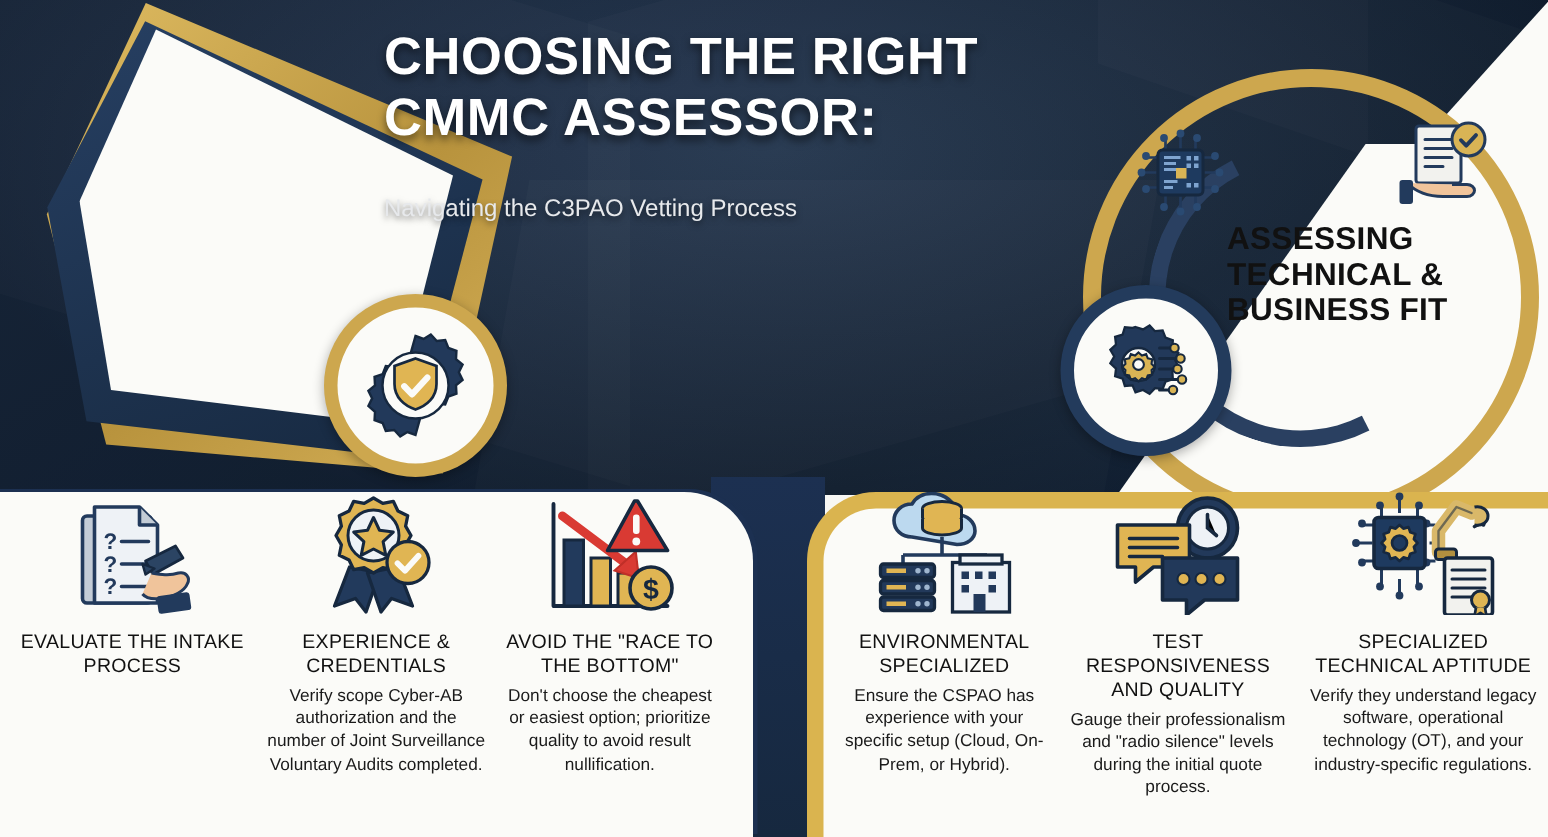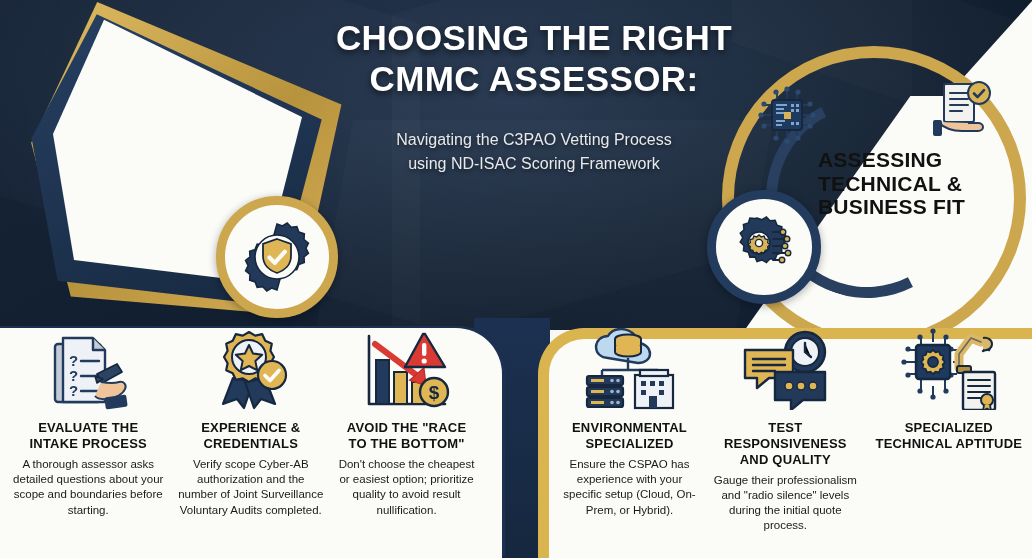--- a/index.html
+++ b/index.html
@@ -31,21 +31,21 @@
        background:repeating-linear-gradient(74deg,rgba(255,255,255,.05) 0 2px,rgba(255,255,255,0) 2px 18px);}
   .gl4{right:0;top:0;width:300px;height:120px;transform:skewY(19deg) translateY(-26px);
        background:linear-gradient(180deg,rgba(255,255,255,.10),rgba(255,255,255,0));}
   .vig{position:absolute;inset:0;background:radial-gradient(ellipse at 50% 30%,rgba(255,255,255,.05),rgba(0,0,0,.30) 78%);}
 
   
   .wedge-tr{position:absolute;right:-10px;top:-10px;width:300px;height:240px;background:#fbfbf8;
     clip-path:polygon(100% 0,100% 100%,28% 100%);}
 
   
-  .title-wrap{position:absolute;left:274px;top:18px;width:520px;text-align:center;z-index:6;}
+  .title-wrap{position:absolute;left:256px;top:18px;width:520px;text-align:left;z-index:6;}
   .t1,.t2{
     color:#fff;font-weight:bold;font-size:35px;line-height:1.16;letter-spacing:.4px;
     text-shadow:0 3px 6px rgba(0,0,0,.55);
   }
   .t3{
     color:#e3bc5e;font-weight:bold;font-size:33px;line-height:1.35;letter-spacing:.3px;
     text-shadow:0 3px 6px rgba(0,0,0,.55);margin-top:2px;
   }
   .sub{color:#e7e9ec;font-size:16px;line-height:1.5;margin-top:29px;text-shadow:0 2px 4px rgba(0,0,0,.5);}
 
@@ -91,21 +91,21 @@
 
   .cards{position:absolute;left:0;top:0;width:1032px;height:240px;display:flex;}
   .card{position:relative;box-sizing:border-box;padding:0 6px;text-align:center;}
   .c1{width:170px;margin-left:6px;}
   .c2{width:166px;}
   .c3{width:156px;}
   .c4{width:156px;margin-left:72px;}
   .c5{width:166px;}
   .c6{width:172px;}
   .icon-box{height:92px;display:flex;align-items:flex-end;justify-content:center;padding-bottom:4px;}
-  .c-title{color:#111;font-weight:bold;font-size:13px;line-height:1.22;letter-spacing:.2px;margin-top:6px;}
+  .c-title{color:#111;font-weight:normal;font-size:13px;line-height:1.22;letter-spacing:.2px;margin-top:6px;}
   .c-body{color:#1a1a1a;font-size:11.5px;line-height:1.33;margin-top:5px;}
 
   svg{display:block;}
 </style>
 </head>
 <body>
 
 <div id="poster">
 
   <div class="hero">
@@ -117,21 +117,20 @@
     </div>
     <div class="vig"></div>
   </div>
   <div class="wedge-tr"></div>
 
   <div class="title-wrap">
     <div class="t1">CHOOSING THE RIGHT</div>
     <div class="t2">CMMC ASSESSOR:</div>
     <div class="sub">
       <div>Navigating the C3PAO Vetting Process</div>
-      <div>using ND-ISAC Scoring Framework</div>
     </div>
   </div>
 
   <div class="left-panel">
     <div class="lp-gold"></div>
     <div class="lp-navy"></div>
     <div class="lp-white"></div>
   </div>
   <div class="lp-label">CRITICAL VETTING CRITERIA</div>
 
@@ -243,21 +242,20 @@
             <g stroke="#223a5c" stroke-width="2.4" stroke-linecap="round">
               <path d="M36 27h18M36 42h18M36 57h18"></path>
             </g>
             <path d="M52 40l20-10 5 8-20 11z" fill="#2b4463" stroke="#16283f" stroke-width="1.8" stroke-linejoin="round"></path>
             <path d="M50 42l8 3-6 4z" fill="#2b4463" stroke="#16283f" stroke-width="1.6" stroke-linejoin="round"></path>
             <path d="M56 48c6 1 12 2 18 0 5-1 8 3 6 7-2 5-9 9-18 10-6 .6-10-.4-12-3" fill="#f0c49b" stroke="#223a5c" stroke-width="2" stroke-linejoin="round"></path>
             <rect x="60" y="62" width="22" height="12" rx="2" fill="#223a5c" transform="rotate(-8 71 68)"></rect>
           </svg>
         </div>
         <div class="c-title">EVALUATE THE INTAKE PROCESS</div>
-        <div class="c-body">A thorough assessor asks detailed questions about your scope and boundaries before starting.</div>
       </div>
 
       <div class="card c2">
         <div class="icon-box">
           <svg width="84" height="80" viewBox="0 0 84 80">
             <path d="M24 48l-10 26 14-5 7 9 9-26z" fill="#223a5c" stroke="#16283f" stroke-width="2.2" stroke-linejoin="round"></path>
             <path d="M56 48l10 26-14-5-7 9-9-26z" fill="#223a5c" stroke="#16283f" stroke-width="2.2" stroke-linejoin="round"></path>
             <path d="M40 2l6.2 3.6 7-1.4 3.1 6.5 6.5 3.1-1.4 7L65 27l-3.6 6.2 1.4 7-6.5 3.1-3.1 6.5-7-1.4L40 52l-6.2-3.6-7 1.4-3.1-6.5-6.5-3.1 1.4-7L15 27l3.6-6.2-1.4-7 6.5-3.1 3.1-6.5 7 1.4z" fill="#e0b553" stroke="#16283f" stroke-width="2.2" stroke-linejoin="round"></path>
             <circle cx="40" cy="27" r="17" fill="#eef2f6" stroke="#16283f" stroke-width="2"></circle>
             <path d="M40 15l4 8.5 9.2 1.2-6.8 6.4 1.8 9.1L40 36l-8.2 4.2 1.8-9.1-6.8-6.4 9.2-1.2z" fill="#e0b553" stroke="#16283f" stroke-width="2" stroke-linejoin="round"></path>
@@ -392,17 +390,18 @@
             <rect x="58" y="40" width="14" height="7" rx="2" fill="#b2903f" stroke="#16283f" stroke-width="2"></rect>
             <rect x="64" y="46" width="32" height="38" rx="2" fill="#f2f2ee" stroke="#16283f" stroke-width="2.4"></rect>
             <g stroke="#16283f" stroke-width="2" stroke-linecap="round">
               <path d="M69 54h22M69 60h22M69 66h22M69 72h14"></path>
             </g>
             <circle cx="88" cy="74" r="6" fill="#e0b553" stroke="#16283f" stroke-width="2"></circle>
             <path d="M85 79l-1 6 4-2.4 4 2.4-1-6" fill="#e0b553" stroke="#16283f" stroke-width="1.8" stroke-linejoin="round"></path>
           </svg>
         </div>
         <div class="c-title">SPECIALIZED TECHNICAL APTITUDE</div>
+        <div class="c-body">Verify they understand legacy software, operational technology (OT), and your industry-specific regulations.</div>
       </div>
 
     </div>
   </div>
 </div>
 
 </body></html>

